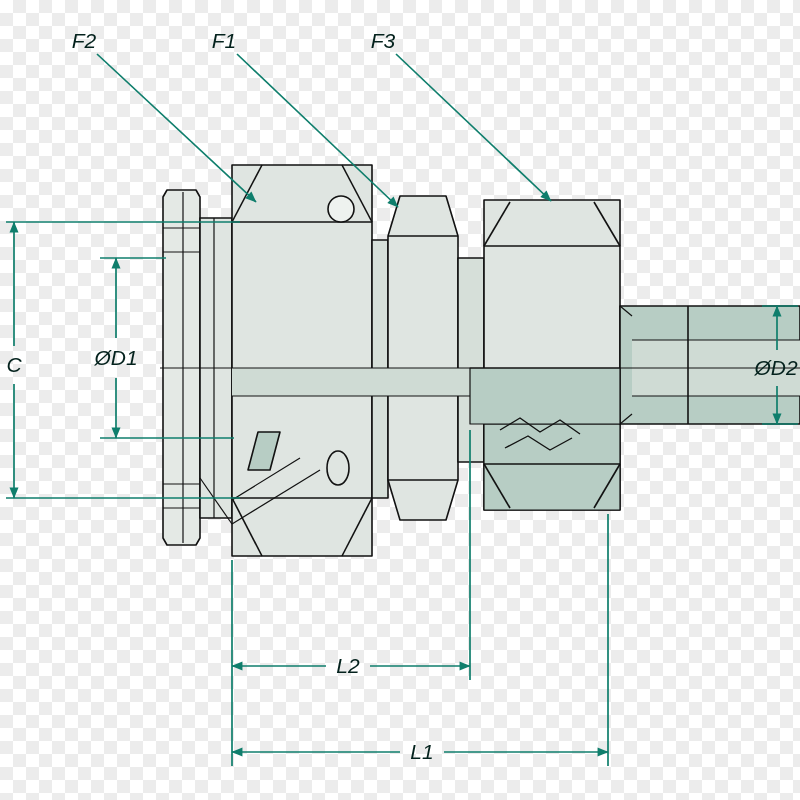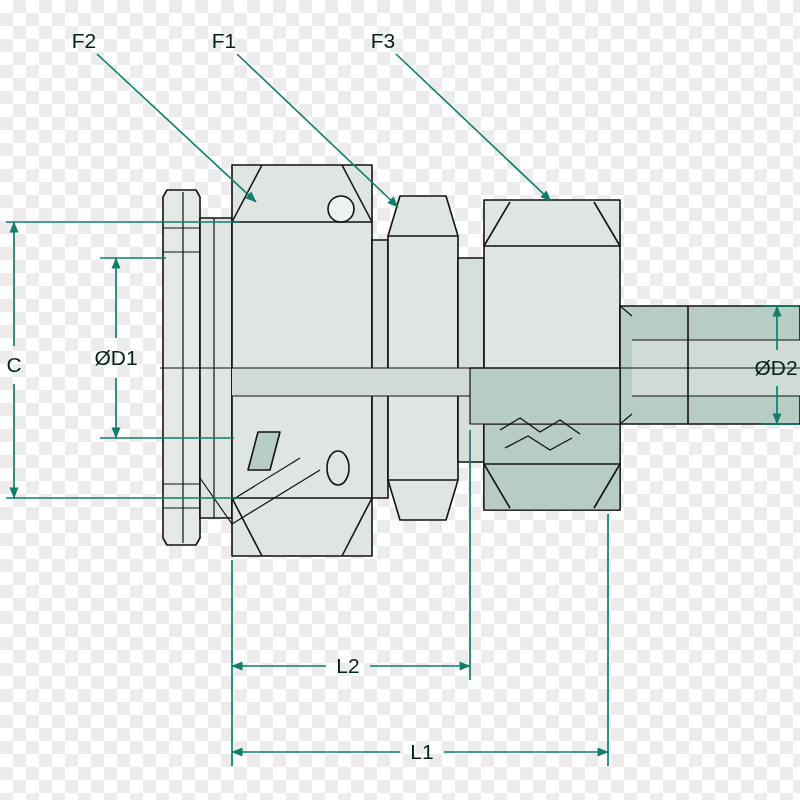--- a/index.html
+++ b/index.html
@@ -15,20 +15,21 @@
       linear-gradient(45deg, #ececec 25%, transparent 25%, transparent 75%, #ececec 75%);
     background-size: 26px 26px;
     background-position: 0 0, 13px 13px;
     font-family: "Liberation Sans", sans-serif;
     overflow: hidden;
   }
   #stage {
     position: relative;
     width: 800px;
     height: 800px;
+    font-style: italic;
   }
   svg text {
     font-family: "Liberation Sans", sans-serif;
     font-size: 21px;
     fill: #04221d;
   }
 </style>
 </head>
 <body>
 

